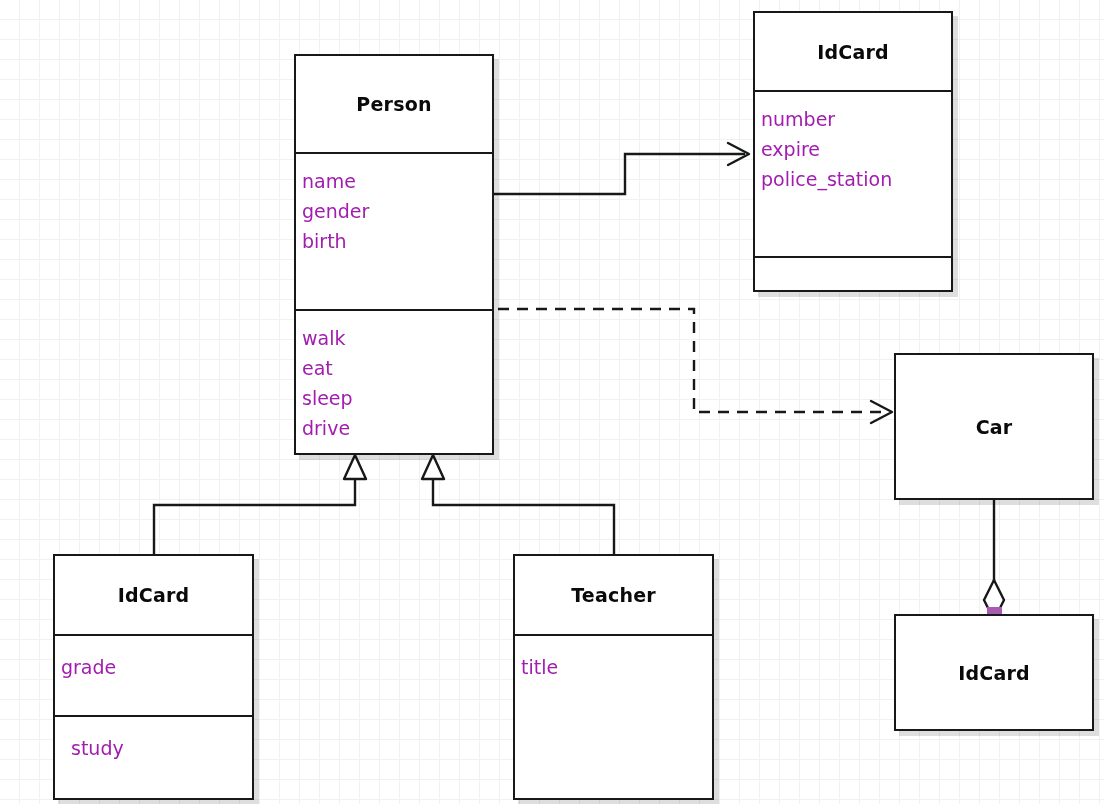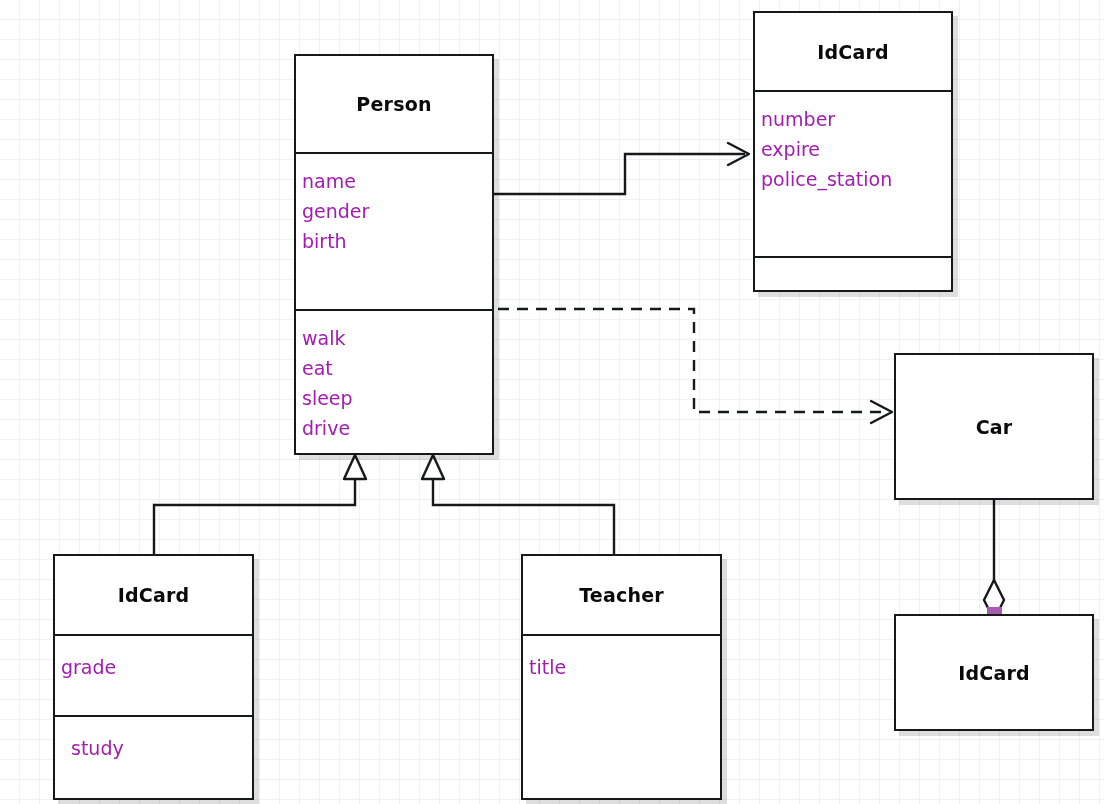--- a/index.html
+++ b/index.html
@@ -133,21 +133,21 @@
   <div class="uml-class" style="left:53px; top:554px; width:201px; height:246px;">
     <div class="compartment cls-title" style="height:78px;">IdCard</div>
     <div class="compartment member-list single" style="height:81px;">
       <div class="member">grade</div>
     </div>
     <div class="compartment member-list single" style="flex:1;padding-left:16px;">
       <div class="member">study</div>
     </div>
   </div>
 
-  <div class="uml-class" style="left:513px; top:554px; width:201px; height:246px;margin-left:8px;">
+  <div class="uml-class" style="left:513px; top:554px; width:201px; height:246px;">
     <div class="compartment cls-title" style="height:78px;">Teacher</div>
     <div class="compartment member-list single" style="height:81px;">
       <div class="member">title</div>
     </div>
   </div>
 
   <div class="uml-class" style="left:894px; top:353px; width:200px; height:147px;">
     <div class="compartment cls-title" style="flex:1;">Car</div>
   </div>
 

